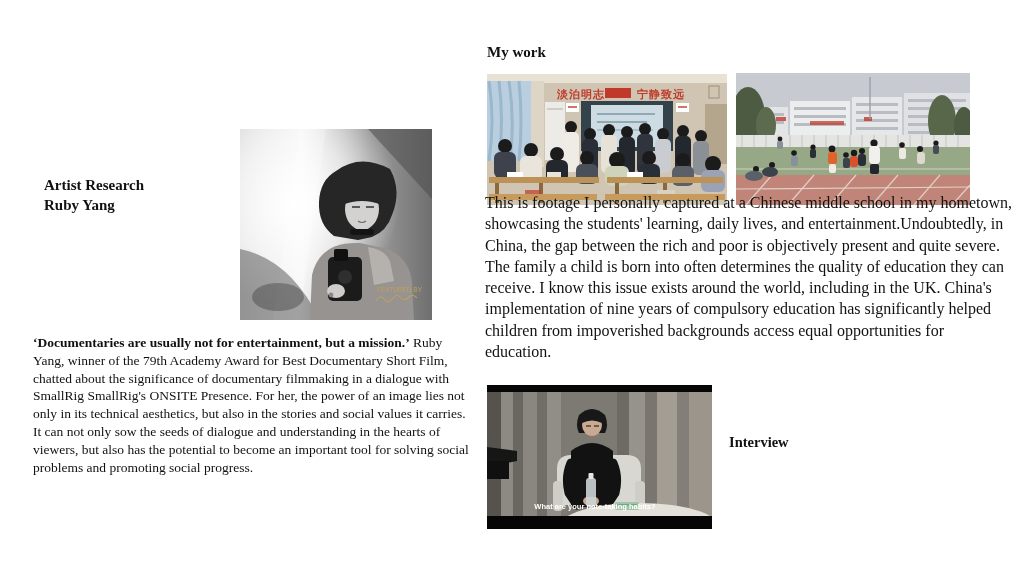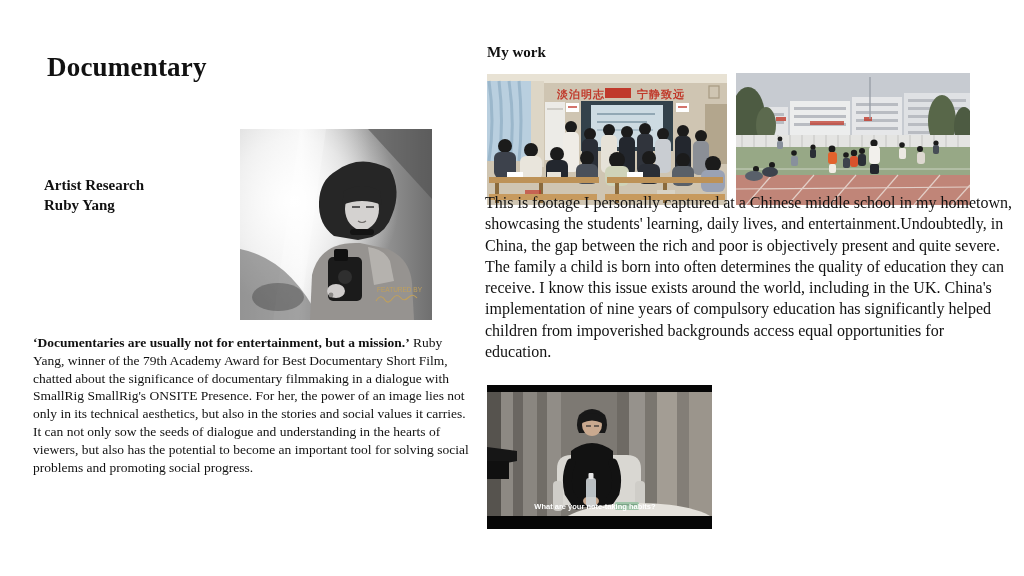--- a/index.html
+++ b/index.html
@@ -19,21 +19,20 @@
   .classroom-frame{left:487px;top:74px;width:240px;height:148px;}
   .sports-frame{left:736px;top:73px;width:234px;height:132px;}
   .video-frame{left:487px;top:385px;width:263px;height:144px;}
   svg{display:block;}
 </style>
 </head>
 <body>
 
 <div class="slide">
 
-  <div class="abs title">Documentary</div>
 
   <div class="abs artist-label">Artist Research
 Ruby Yang</div>
 
   <div class="abs portrait-frame">
     <svg width="192" height="191" viewBox="0 0 192 191">
       <defs>
         <linearGradient id="pg" x1="0" y1="0" x2="1" y2="0">
           <stop offset="0" stop-color="#dcdcdc"></stop>
           <stop offset="0.32" stop-color="#f2f2f2"></stop>
@@ -336,15 +335,16 @@
       <rect x="130" y="119" width="20" height="1.6" fill="#7ba386"></rect>
 
       <text x="108" y="124" text-anchor="middle" font-family="Liberation Sans, sans-serif" font-size="7.5" font-weight="bold" fill="#ffffff">What are your note-taking habits?</text>
 
       <rect x="0" y="0" width="225" height="7" fill="#060606"></rect>
       <rect x="0" y="131" width="225" height="13" fill="#060606"></rect>
     </svg>
   </div>
 
   <div class="abs interview-block">
+    <div class="interview-heading">Interview</div>
   </div>
 
 </div>
 
 </body></html>

